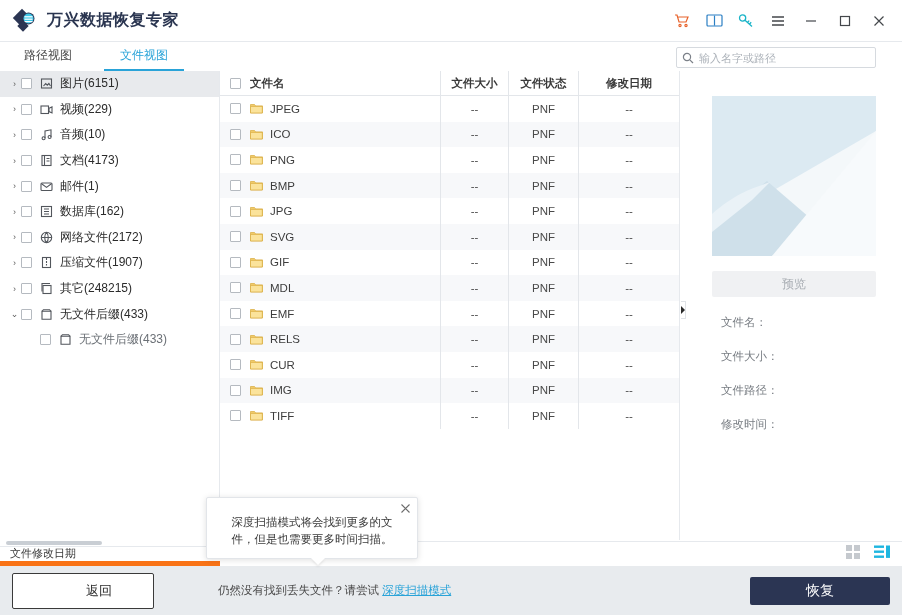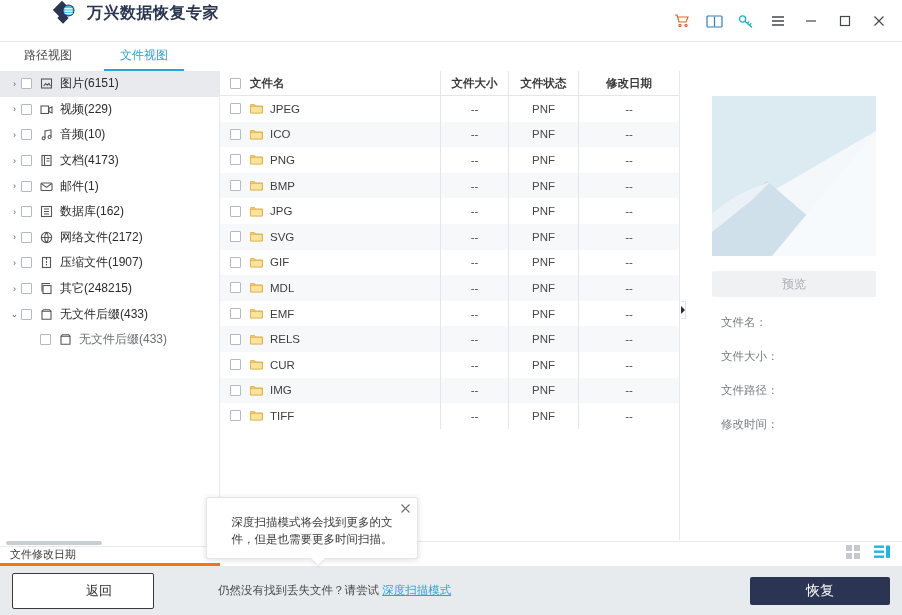--- a/index.html
+++ b/index.html
@@ -7,23 +7,22 @@
     width: 902px; height: 615px;
     font-family: "Liberation Sans", "DejaVu Sans", sans-serif;
     font-size: 12px; color: #333;
     background: #fff; overflow: hidden;
   }
   #app { position: relative; width: 902px; height: 615px; background:#fff; }
 
   
   .titlebar {
     position:absolute; left:0; top:0; width:902px; height:42px;
-    background:#fff; display:flex; align-items:flex-start;
+    background:#fff; display:flex; align-items:center;
     border-bottom:1px solid #e6e9ed;
-    padding-left:40px;
   }
   .logo-wrap { display:flex; align-items:center; margin-left:12px; }
   .logo-mark { width:26px; height:26px; position:relative; }
   .app-title {
     font-size:16px; font-weight:bold; color:#2a3550;
     margin-left:9px; letter-spacing:.5px;
   }
   .win-icons {
     margin-left:auto; display:flex; align-items:center;
     height:42px; padding-right:6px;
@@ -95,22 +94,22 @@
   .side-hscroll {
     position:absolute; left:0; top:540px; width:220px; height:6px;
     background:#fff;
   }
   .side-hscroll i {
     position:absolute; left:6px; top:1px; width:96px; height:4px;
     background:#c9ced4; border-radius:2px; display:block;
   }
   .side-sortrow {
     position:absolute; left:0; top:546px; width:220px; height:20px;
-    border-top:1px solid #e6e9ed; border-bottom:3px solid #f97316;
-    display:flex; align-items:flex-start; background:#fff;
+    border-top:1px solid #e6e9ed; border-bottom:5px solid #f97316;
+    display:flex; align-items:flex-end; background:#fff;
   }
   .side-sortrow span.lbl { font-size:11px; color:#3a3a3a; margin-left:10px; }
   .side-sortrow span.arr { margin-left:auto; margin-right:10px; font-size:9px; color:#555; }
 
   
   .table-area {
     position:absolute; left:220px; top:71px; width:460px; height:469px;
     background:#fff; border-right:1px solid #e6e9ed; overflow:hidden;
   }
   .thead {
@@ -285,20 +284,29 @@
       </div>
     </div>
   </div>
 
   <div class="tabbar-rest"></div>
   <div class="tabbar">
     <div class="tab t1">路径视图</div>
     <div class="tab t2 active">文件视图</div>
   </div>
 
+  <div class="searchbox">
+    <span class="search-ico">
+      <svg width="12" height="12" viewBox="0 0 12 12" fill="none" stroke="#7b8088" stroke-width="1.2">
+        <circle cx="5" cy="5" r="3.6"></circle>
+          <path d="M7.8 7.8L11 11"></path>
+      </svg>
+    </span>
+    <input class="search-input" type="text" placeholder="输入名字或路径" style="">
+  </div>
 
   <div class="sidebar">
     <div id="tree-host">
         <div class="tree-row sel">
           <span class="caret">›</span>
           <span class="cb"></span>
           <span class="tico"><svg width="15" height="15" viewBox="0 0 15 15">
               <rect x="2.5" y="3" width="10" height="9" fill="none" stroke="#52565c" stroke-width="1.1"></rect>
               <path d="M4.5 10l2.2-2.4 1.6 1.6 1.6-1.8 1.6 2.6" fill="none" stroke="#52565c" stroke-width="1.1"></path>
             </svg></span>

